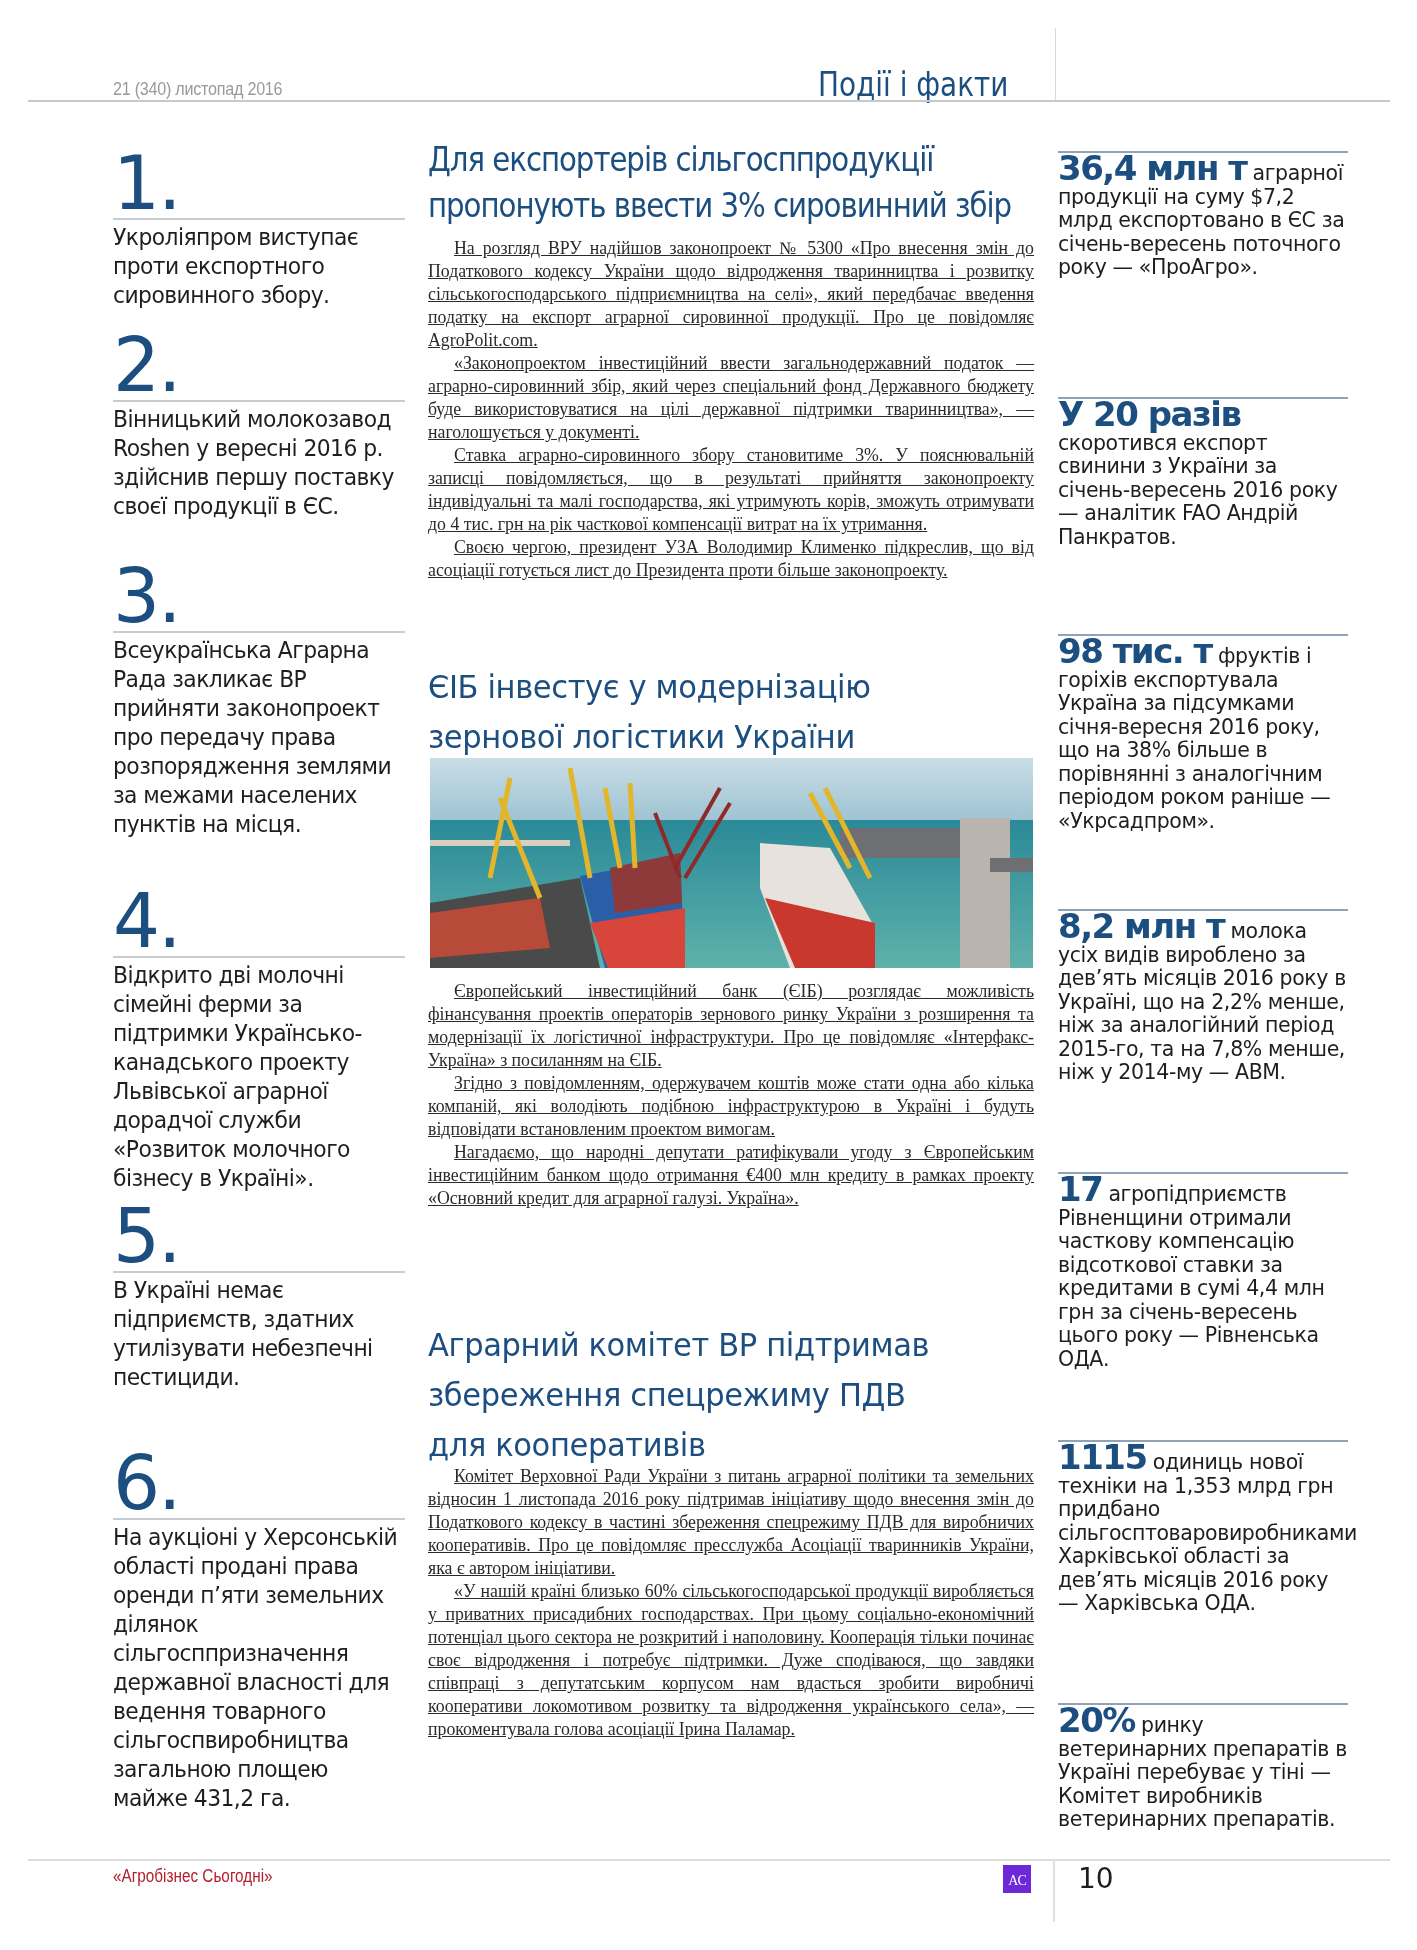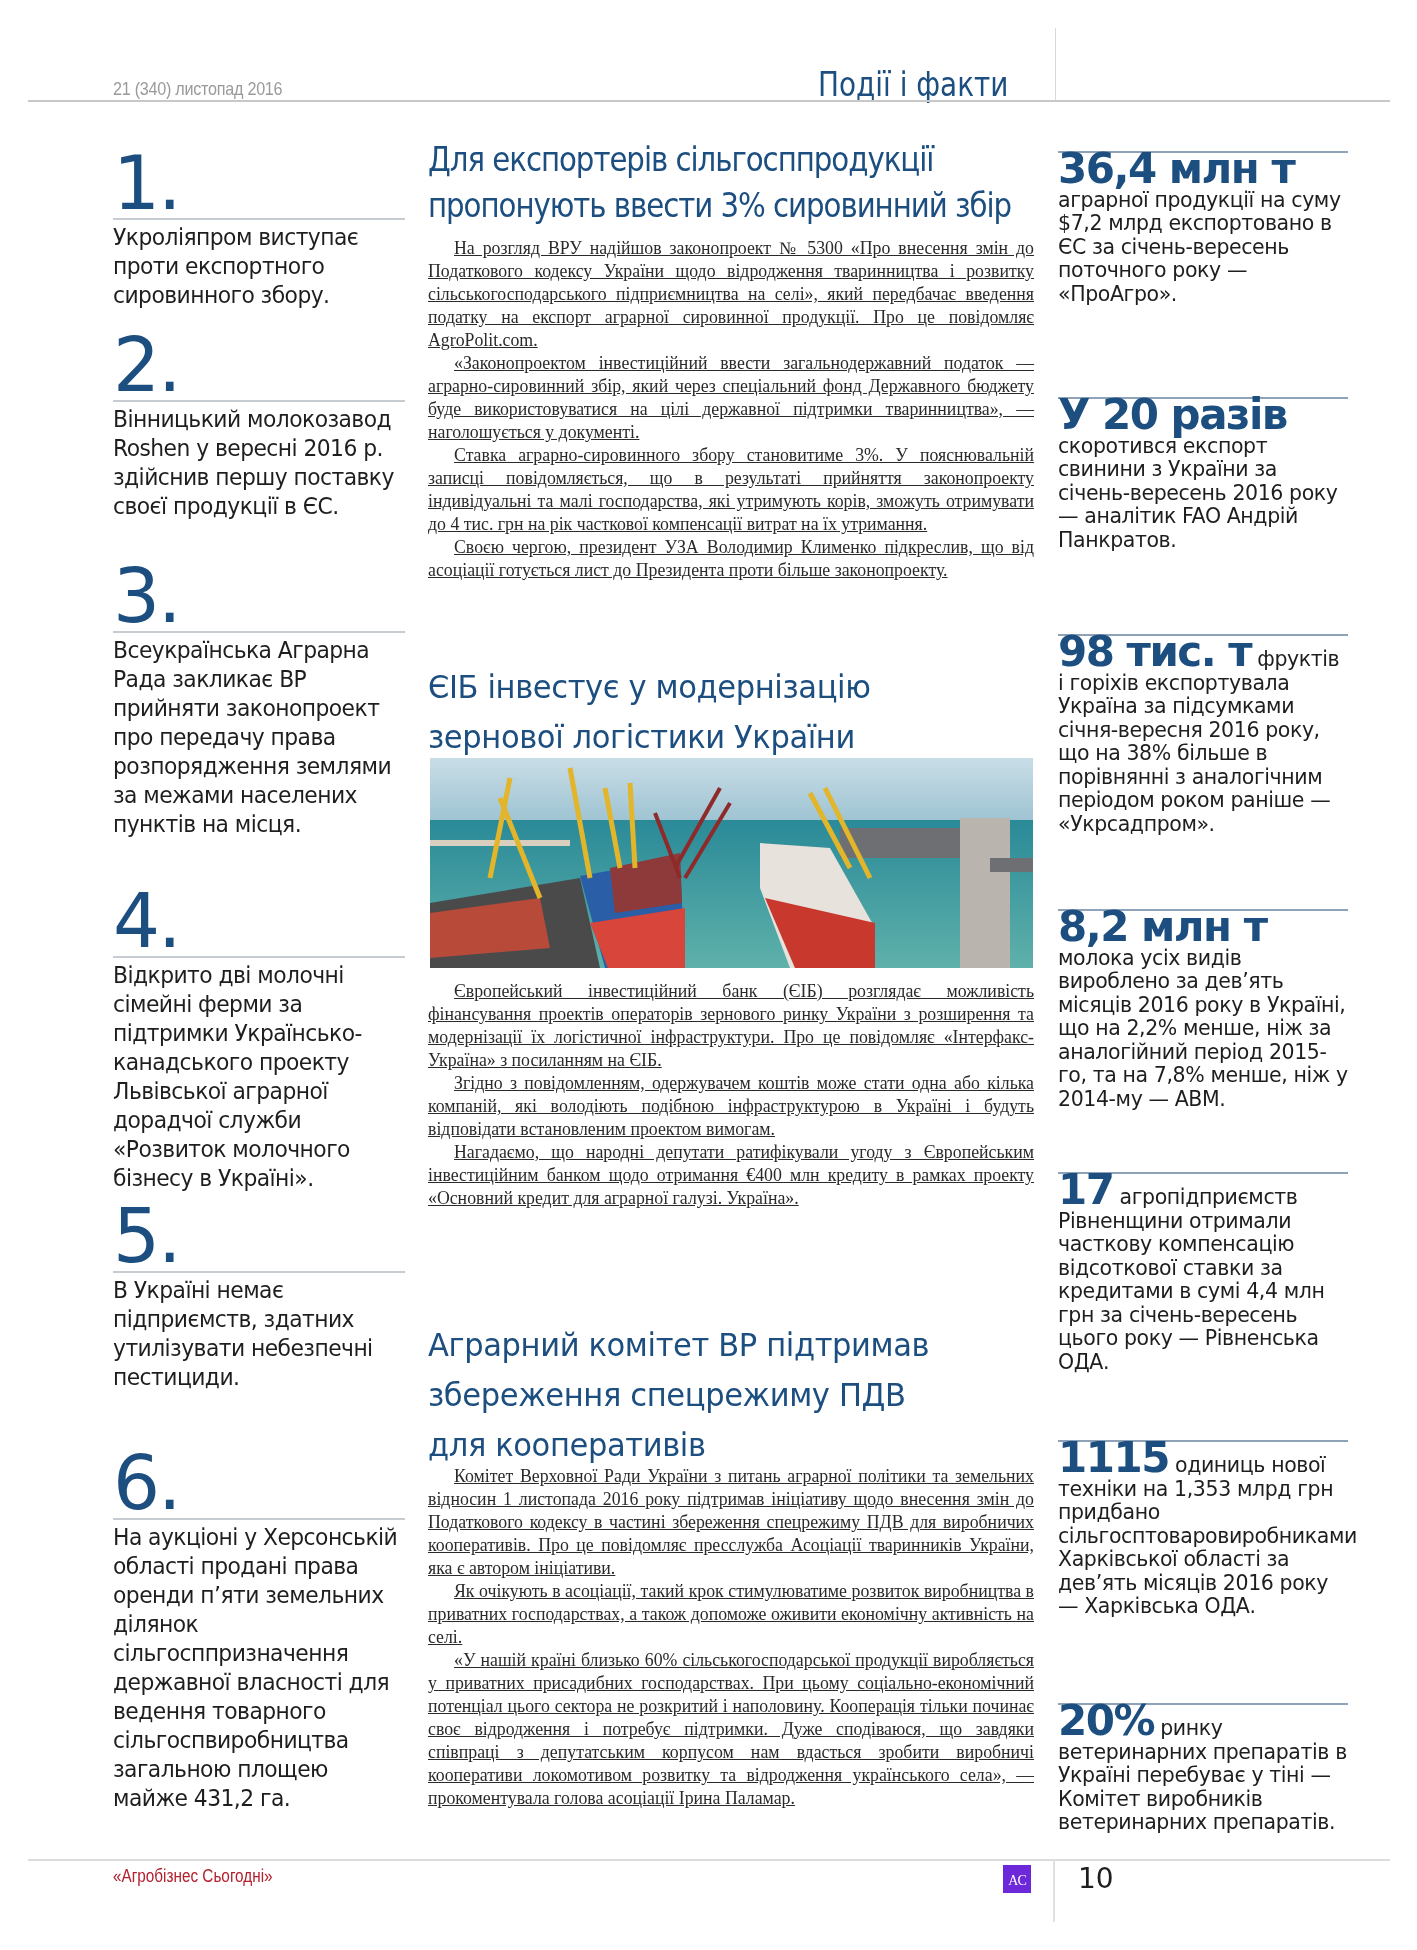--- a/index.html
+++ b/index.html
@@ -27,21 +27,21 @@
     .headline.normal { font-size: 32.5px; line-height: 50px; letter-spacing: -0.4px; transform: scaleX(0.94); transform-origin: left; width: 660px; }
     .body-text { left: 428px; width: 606px; font-family: "Liberation Serif", "DejaVu Serif", serif; font-size: 17.8px; line-height: 23px; color: #2a2a2a; text-align: justify; text-decoration: underline; }
     .body-text p { margin: 0; text-indent: 26px; }
 
     #ship-image { left: 430px; top: 758px; width: 603px; height: 210px; overflow: hidden; }
 
     
     .fact { left: 1058px; width: 290px; }
     .fact .frule { width: 290px; height: 2px; background: #8fa3b8; }
     .fact .ftxt { font-family: "DejaVu Sans", sans-serif; font-size: 20.5px; line-height: 23.5px; color: #1e1e1e; margin-top: 4px; letter-spacing: -0.4px; }
-    .fact .big { color: #1c4e80; font-weight: bold; font-size: 42px; letter-spacing: -1.5px; }
+    .fact .big { color: #1c4e80; font-weight: bold; font-size: 34px; letter-spacing: -1.5px; }
 
     
     #footer-rule { left: 28px; top: 1859px; width: 1362px; height: 2px; background: #dcdcdc; }
     #footer-brand { left: 113px; top: 1866px; font-size: 18px; color: #b3202e; transform: scaleX(0.85); transform-origin: left; white-space: nowrap; }
     #footer-logo { left: 1003px; top: 1865px; width: 28px; height: 28px; background: #6d28d9; color: #fff; font-family: "Liberation Serif", serif; font-size: 14px; line-height: 32px; text-align: center; letter-spacing: -1px; }
     #footer-vdiv { left: 1053px; top: 1860px; width: 2px; height: 62px; background: #e0e0e0; }
     #page-number { left: 1078px; top: 1862px; font-size: 28px; color: #1e1e1e; font-family: "DejaVu Sans", sans-serif; }
   </style>
 </head>
 <body>
@@ -149,21 +149,20 @@
   <p>Нагадаємо, що народні депутати ратифікували угоду з Європейським інвестиційним банком щодо отримання €400 млн кредиту в рамках проекту «Основний кредит для аграрної галузі. Україна».</p>
 </div>
 
 <div class="abs headline normal" style="top:1320px">
   <div>Аграрний комітет ВР підтримав</div>
   <div>збереження спецрежиму ПДВ</div>
   <div>для кооперативів</div>
 </div>
 <div class="abs body-text" style="top:1465px">
   <p>Комітет Верховної Ради України з питань аграрної політики та земельних відносин 1 листопада 2016 року підтримав ініціативу щодо внесення змін до Податкового кодексу в частині збереження спецрежиму ПДВ для виробничих кооперативів. Про це повідомляє пресслужба Асоціації тваринників України, яка є автором ініціативи.</p>
-  <p>Як очікують в асоціації, такий крок стимулюватиме розвиток виробництва в приватних господарствах, а також допоможе оживити економічну активність на селі.</p>
   <p>«У нашій країні близько 60% сільськогосподарської продукції виробляється у приватних присадибних господарствах. При цьому соціально-економічний потенціал цього сектора не розкритий і наполовину. Кооперація тільки починає своє відродження і потребує підтримки. Дуже сподіваюся, що завдяки співпраці з депутатським корпусом нам вдасться зробити виробничі кооперативи локомотивом розвитку та відродження українського села», — прокоментувала голова асоціації Ірина Паламар.</p>
 </div>
 
 <div class="abs fact" style="top:151px">
   <div class="frule"></div>
   <div class="ftxt"><span class="big">36,4 млн т</span> <span>аграрної продукції на суму $7,2 млрд експортовано в ЄС за січень-вересень поточного року — «ПроАгро».</span></div>
 </div>
 <div class="abs fact" style="top:397px">
   <div class="frule"></div>
   <div class="ftxt"><span class="big">У 20 разів</span> <span>скоротився експорт свинини з України за січень-вересень 2016 року — аналітик FAO Андрій Панкратов.</span></div>

